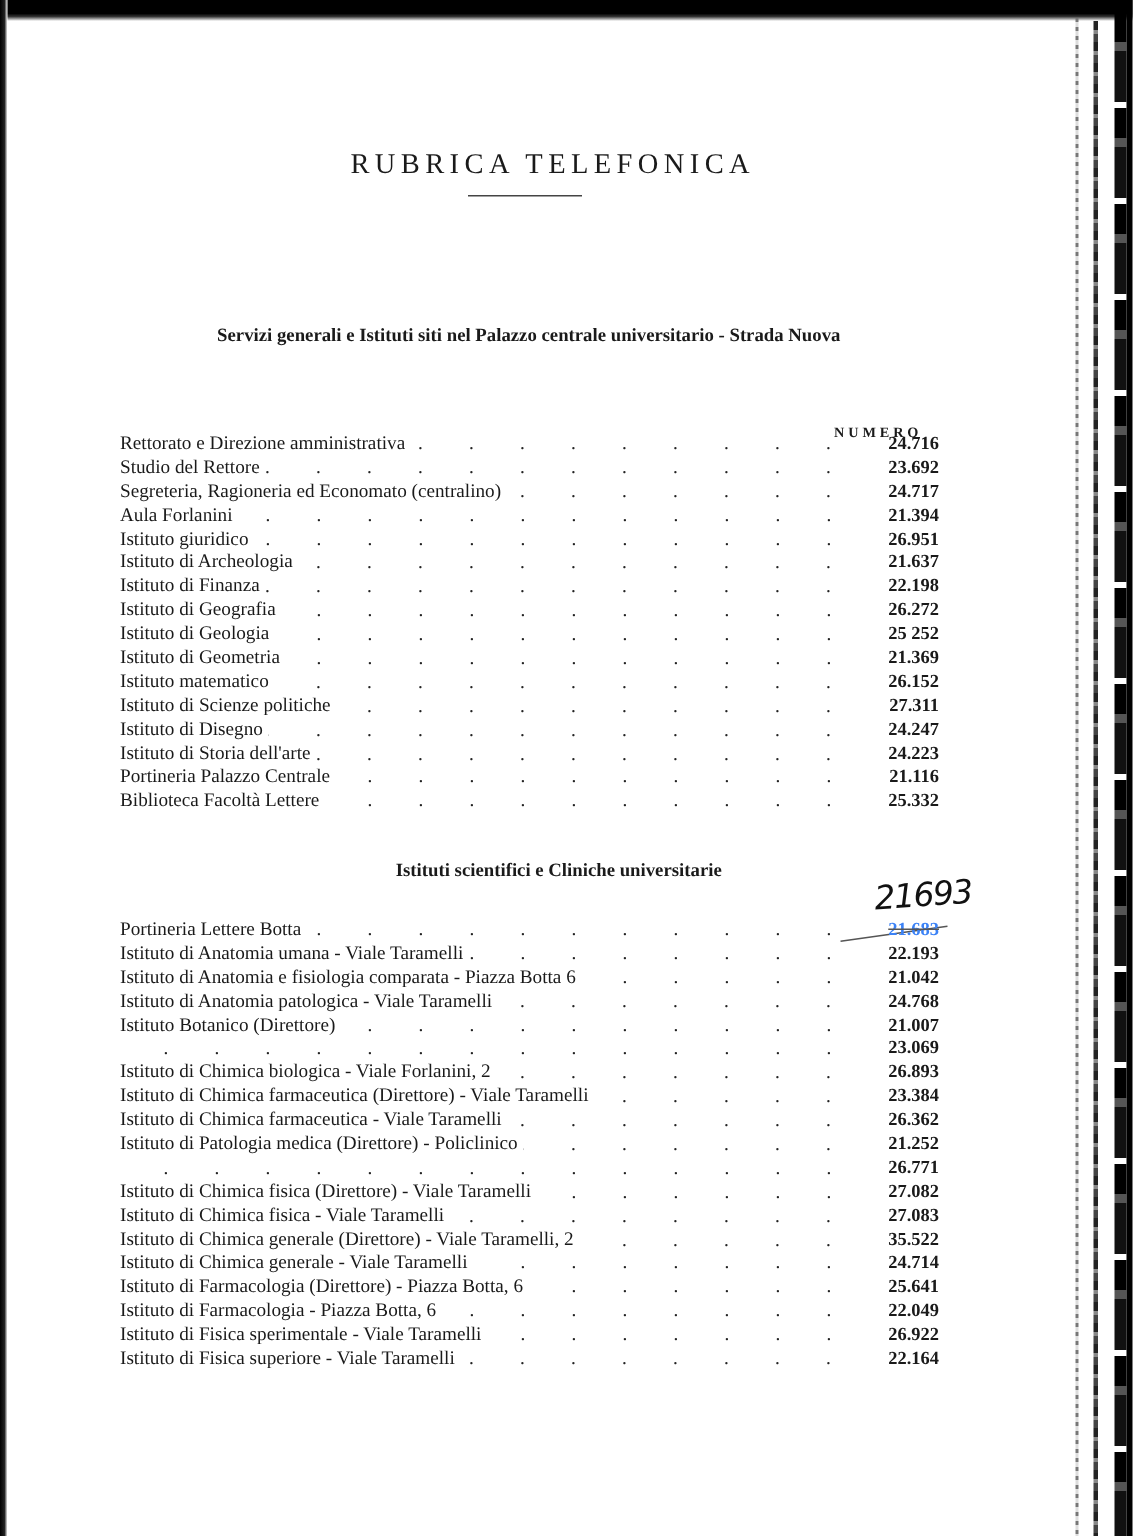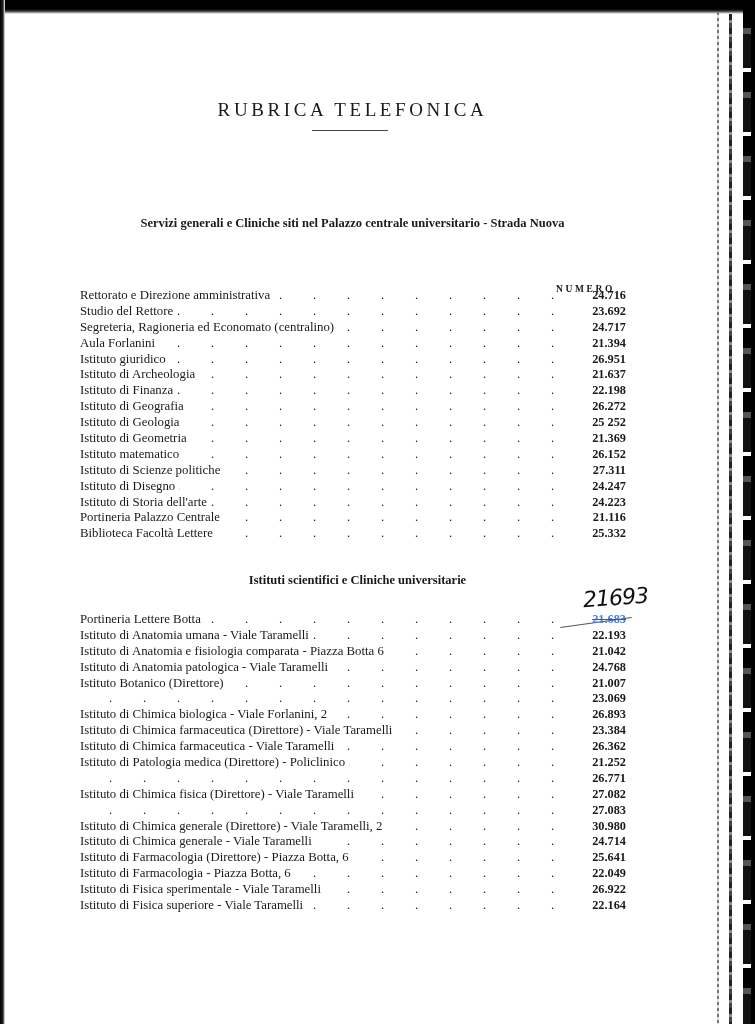--- a/index.html
+++ b/index.html
@@ -16,26 +16,26 @@
     .binding { position: absolute; top: 0; right: 0; width: 48px; height: 1024px; }
     .binding .b1 { position: absolute; left: 10px; top: 12px; bottom: 0; width: 2px;
       background: repeating-linear-gradient(#777 0 3px, #ddd 3px 6px); }
     .binding .b2 { position: absolute; left: 22px; top: 14px; bottom: 0; width: 3px;
       background: repeating-linear-gradient(#222 0 6px, #888 6px 9px, #444 9px 14px); }
     .binding .b3 { position: absolute; left: 36px; top: 8px; bottom: 0; width: 8px;
       background: repeating-linear-gradient(#000 0 20px, #555 20px 26px, #111 26px 60px, #fff 60px 64px); }
     .binding .b4 { position: absolute; left: 44px; top: 0; bottom: 0; width: 4px; background: #000; }
 
     .title { position: absolute; left: 0; width: 705px; top: 86px; text-align: center;
-      font-size: 19px; letter-spacing: 3.6px; font-weight: normal; }
+      font-size: 19px; letter-spacing: 3.6px; font-weight: normal; padding-left: 16px; }
     .rule { position: absolute; left: 312px; top: 130px; width: 76px; height: 1px; background: #444; }
     .section-heading { position: absolute; left: 0; width: 705px; text-align: center;
       font-size: 12.5px; font-weight: bold; }
     #sec1-head { top: 216px; }
-    #sec2-head { top: 573px; left: 5px; }
+    #sec2-head { top: 573px; left: 20px; }
     .col-head { position: absolute; left: 556px; top: 284px; font-size: 9.5px;
       font-weight: bold; letter-spacing: 2.6px; }
 
     .list { position: absolute; left: 80px; width: 546px; margin: 0; padding: 0; list-style: none; }
     #list1 { top: 288px; }
     #list2 { top: 612px; }
     .row { display: flex; align-items: flex-start; height: 15.9px; font-size: 12.8px; line-height: 15.9px; white-space: nowrap; }
     .row .name { flex: 0 0 auto; }
     .row .leader { flex: 1 1 auto; overflow: hidden; margin: 0 6px 0 4px; color: #222;
       letter-spacing: 13.8px; text-align: right; direction: rtl; }
@@ -55,21 +55,21 @@
 <div class="binding">
   <div class="b1"></div>
   <div class="b2"></div>
   <div class="b3"></div>
   <div class="b4"></div>
 </div>
 
 <h1 class="title">RUBRICA TELEFONICA</h1>
 <div class="rule"></div>
 
-<div class="section-heading" id="sec1-head">Servizi generali e Cliniche siti nel Palazzo centrale universitario - Strada Nuova</div>
+<div class="section-heading" id="sec1-head">Servizi generali e Istituti siti nel Palazzo centrale universitario - Strada Nuova</div>
 <div class="col-head">NUMERO</div>
 <ul class="list" id="list1">
     <li class="row">
       <span class="name">Rettorato e Direzione amministrativa</span>
       <span class="leader">. . . . . . . . . . . . . . . . . . . . . . . . . . . . . . . . . . . . . . . . . .</span>
       <span class="num">24.716</span>
     </li>
     <li class="row">
       <span class="name">Studio del Rettore</span>
       <span class="leader">. . . . . . . . . . . . . . . . . . . . . . . . . . . . . . . . . . . . . . . . . .</span>
@@ -203,27 +203,28 @@
     <li class="row">
       <span class="leader">. . . . . . . . . . . . . . . . . . . . . . . . . . . . . . . . . . . . . . . . . .</span>
       <span class="num">26.771</span>
     </li>
     <li class="row">
       <span class="name">Istituto di Chimica fisica (Direttore) - Viale Taramelli</span>
       <span class="leader">. . . . . . . . . . . . . . . . . . . . . . . . . . . . . . . . . . . . . . . . . .</span>
       <span class="num">27.082</span>
     </li>
     <li class="row">
+      <span class="name">Istituto di Chimica fisica - Viale Taramelli</span>
       <span class="leader">. . . . . . . . . . . . . . . . . . . . . . . . . . . . . . . . . . . . . . . . . .</span>
       <span class="num">27.083</span>
     </li>
     <li class="row">
       <span class="name">Istituto di Chimica generale (Direttore) - Viale Taramelli, 2</span>
       <span class="leader">. . . . . . . . . . . . . . . . . . . . . . . . . . . . . . . . . . . . . . . . . .</span>
-      <span class="num">30.980</span>
+      <span class="num">35.522</span>
     </li>
     <li class="row">
       <span class="name">Istituto di Chimica generale - Viale Taramelli</span>
       <span class="leader">. . . . . . . . . . . . . . . . . . . . . . . . . . . . . . . . . . . . . . . . . .</span>
       <span class="num">24.714</span>
     </li>
     <li class="row">
       <span class="name">Istituto di Farmacologia (Direttore) - Piazza Botta, 6</span>
       <span class="leader">. . . . . . . . . . . . . . . . . . . . . . . . . . . . . . . . . . . . . . . . . .</span>
       <span class="num">25.641</span>

